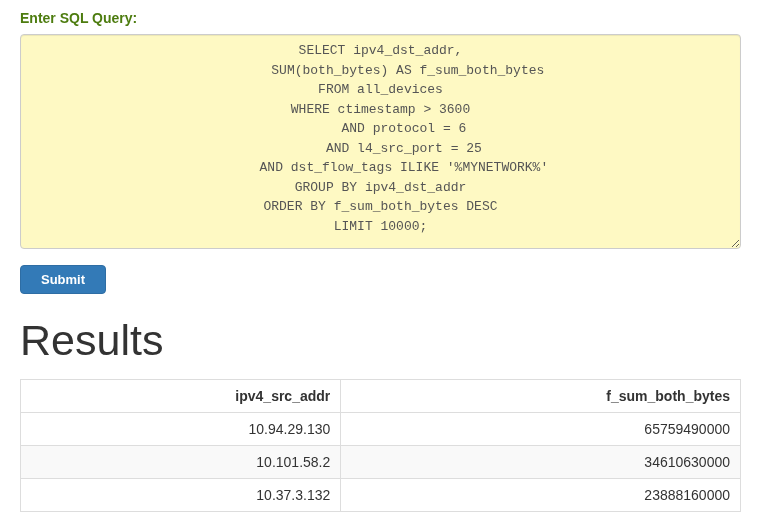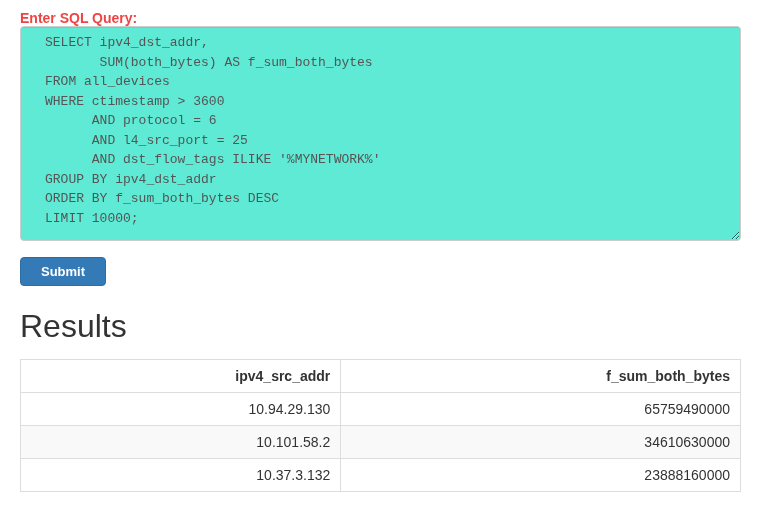--- a/index.html
+++ b/index.html
@@ -9,53 +9,54 @@
     }
     body {
       font-family: "Helvetica Neue", Helvetica, Arial, sans-serif;
       color: #333;
       padding: 10px 20px;
       background: #fff;
     }
     .form-label {
       font-weight: bold;
       font-size: 14px;
-      margin-bottom: 0;
-      color: #ef4444;
+      margin-bottom: 8px;
+      color: #4d7c0f;
     }
     .sql-textarea {
       width: 100%;
       height: 215px;
-      padding: 6px 24px;
+      padding: 6px 0;
       font-family: Menlo, Monaco, Consolas, "Courier New", monospace;
       font-size: 13px;
       line-height: 1.5;
       border: 1px solid #ccc;
       border-radius: 4px;
       box-shadow: inset 0 1px 1px rgba(0,0,0,0.075);
       resize: both;
       color: #555;
-      background: #5eead4;
+      background: #fef9c3;
       white-space: pre;
       overflow: auto;
+      text-align: center;
     }
     .submit-btn {
       display: inline-block;
       margin-top: 12px;
       padding: 6px 20px;
       font-size: 13px;
       font-weight: bold;
       color: #fff;
       background-color: #337ab7;
       border: 1px solid #2e6da4;
       border-radius: 4px;
       cursor: pointer;
     }
     .results-heading {
-      font-size: 32px;
+      font-size: 43px;
       font-weight: normal;
       color: #333;
       margin-top: 22px;
       margin-bottom: 14px;
     }
     .results-table {
       width: 100%;
       border-collapse: collapse;
       border: 1px solid #ddd;
       font-size: 14px;

